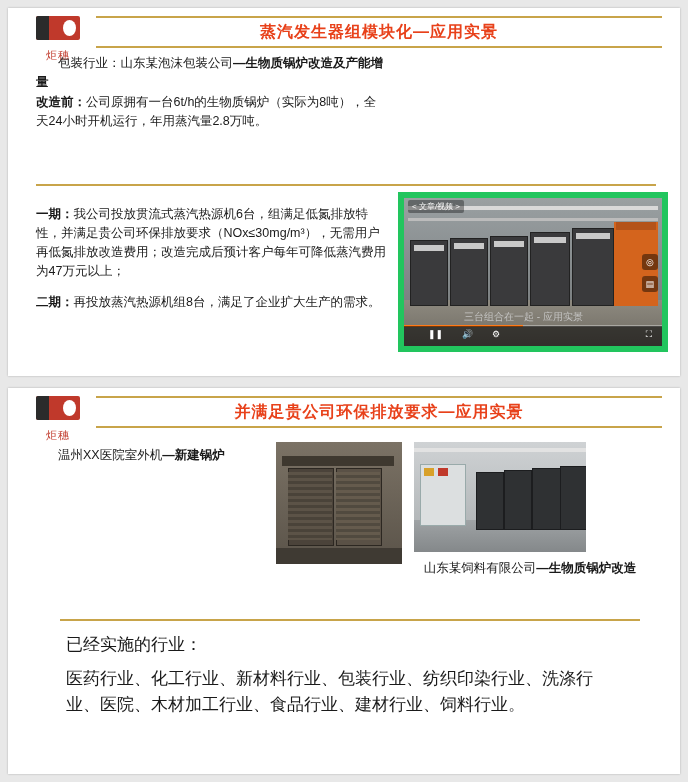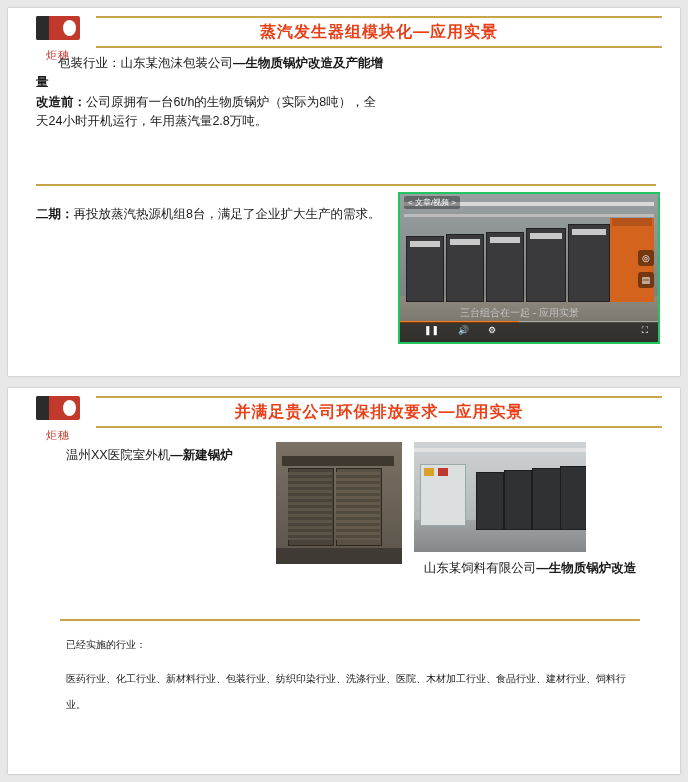--- a/index.html
+++ b/index.html
@@ -130,21 +130,21 @@
     line-height: 19px;
   }
   .s1-photo {
     position: absolute;
     left: 390px;
     top: 0px;
     width: 258px;
     height: 148px;
     background: #6d6a62;
     overflow: hidden;
-    border: 2px solid #22c55e;
+    border: 6px solid #22c55e;
   }
   
   .ph-floor {
     position: absolute; left:0; bottom:0; width:100%; height:46px;
     background: linear-gradient(#8e8a80, #6e6a61);
   }
   .ph-wall {
     position: absolute; left:0; top:0; width:100%; height:102px;
     background: linear-gradient(#9aa0a2, #7c8183);
   }
@@ -183,21 +183,21 @@
   .ph-seek {
     position:absolute; left:0; bottom:19px; height:2px; width:100%;
     background: rgba(255,255,255,.35);
   }
   .ph-seek b { display:block; height:2px; width:46%; background:#ff7a18; }
 
   
   .s2-body { position: relative; }
   .s2-text {
     position: absolute;
-    left: 40px; top: 10px; width: 220px;
+    left: 32px; top: 10px; width: 220px;
     font-size: 12.5px; color: #1a1a1a; line-height: 22px;
   }
   .s2-photo-a {
     position: absolute; left: 268px; top: 8px;
     width: 126px; height: 122px;
     background: #6b6255; overflow: hidden; 
   }
   .s2-photo-b {
     position: absolute; left: 406px; top: 8px;
     width: 172px; height: 110px;
@@ -206,21 +206,21 @@
   .cap-right {
     position: absolute; left: 402px; top: 126px; width: 240px;
     text-align: center; font-size: 12.5px; color:#1a1a1a;
   }
   .s2-line {
     position: absolute; left: 52px; top: 185px; width: 580px; height: 2px;
     background: #c8a44a;
   }
   .s2-tail {
     position: absolute; left: 58px; top: 198px; width: 560px;
-    font-size: 10px; color: #1a1a1a; line-height: 26px;
+    font-size: 17px; color: #1a1a1a; line-height: 26px;
   }
   .s2-tail .t1 { margin-left: 8px; }
   .s2-tail .t2 { margin-left: 18px; }
 
   
   .sheddoor {
     position:absolute; background:#4b433a; border:1px solid #2c2721;
   }
   .shedroof {
     position:absolute; left:6px; top:14px; width:112px; height:10px;
@@ -259,20 +259,23 @@
           <span>包装行业：山东某泡沫包装公司</span><span class="b">—生物质锅炉改造及产能增量</span>
         </p>
         <p>
           <span class="b">改造前：</span><span>公司原拥有一台6t/h的生物质锅炉（实际为8吨），全天24小时开机运行，年用蒸汽量2.8万吨。</span>
         </p>
       </div>
 
       <div class="s1-line-top"></div>
 
       <div class="s1-lower">
+        <p>
+          <span class="b">一期：</span><span>我公司投放贯流式蒸汽热源机6台，组满足低氮排放特性，并满足贵公司环保排放要求（NOx≤30mg/m³），无需用户再低氮排放改造费用；改造完成后预计客户每年可降低蒸汽费用为47万元以上；</span>
+        </p>
         <p>
           <span class="b">二期：</span><span>再投放蒸汽热源机组8台，满足了企业扩大生产的需求。</span>
         </p>
       </div>
 
       <div class="s1-photo" style="top:138px;">
         <div class="ph-wall"></div>
         <div class="ph-floor"></div>
 
         <div class="ph-unit" style="left:6px;  width:36px; height:64px;">

